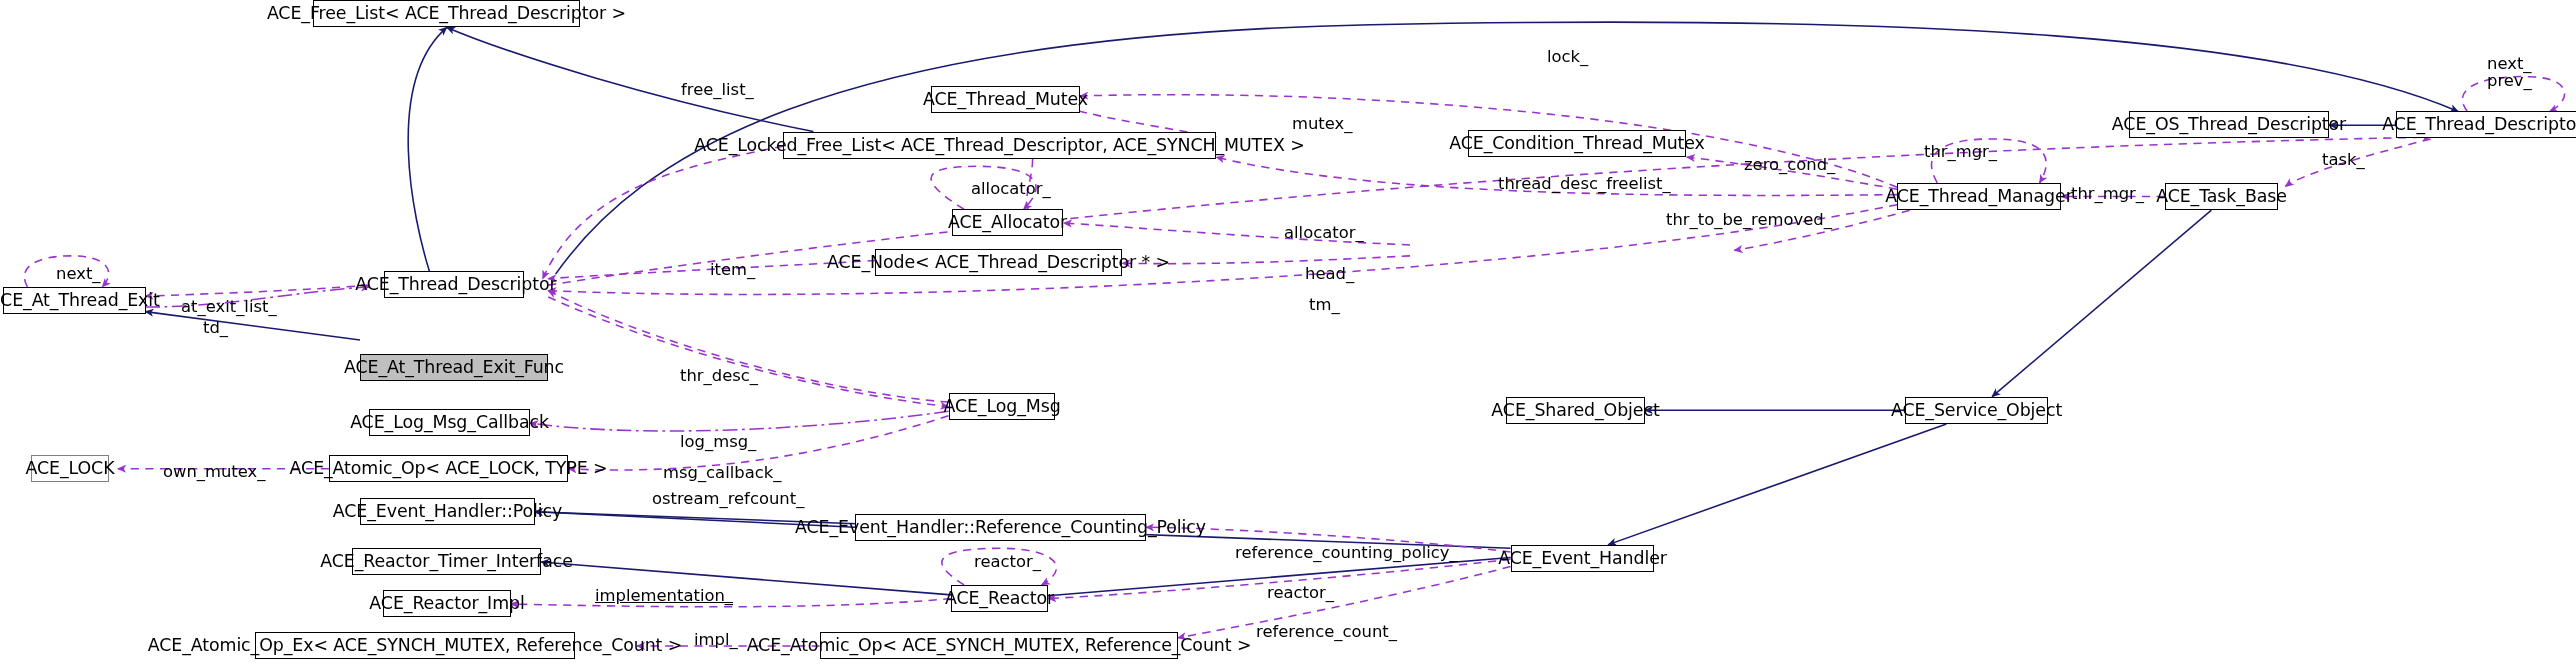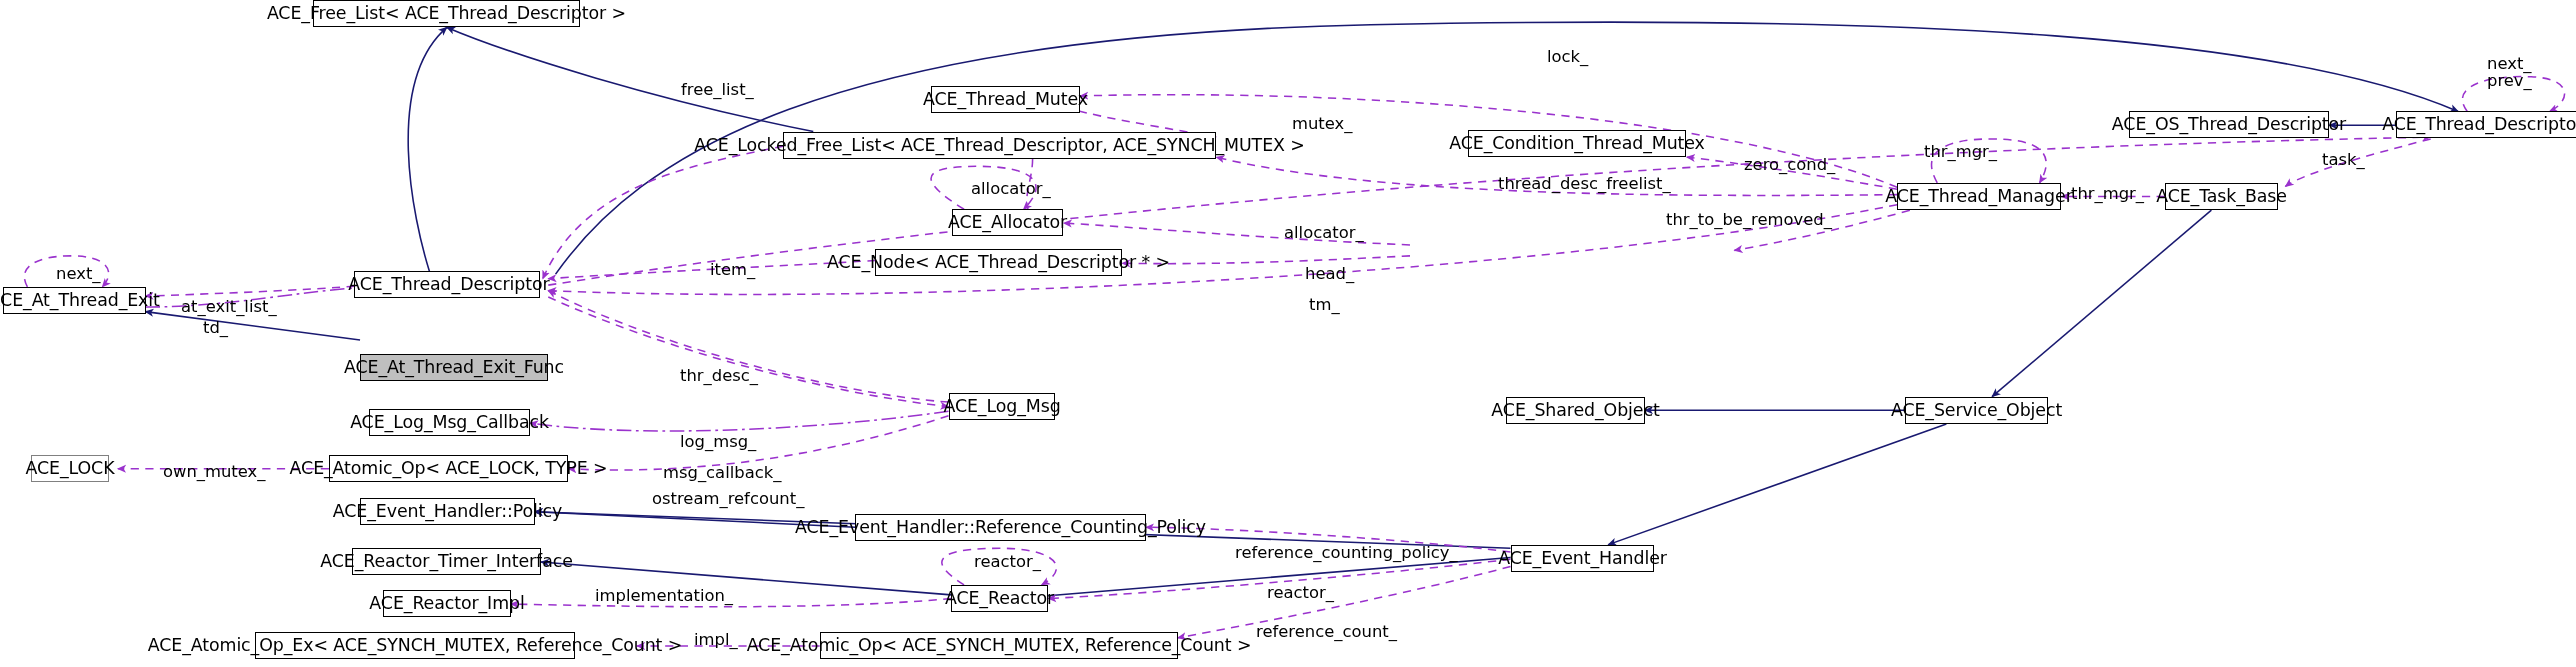--- a/index.html
+++ b/index.html
@@ -191,21 +191,21 @@
     </div>
   <div class="node" style="left:2165px;top:183px;width:113px;justify-content:center;">
       <span>ACE_Task_Base</span>
     </div>
   <div class="node" style="left:875px;top:249px;width:247px;">
       <span>ACE_Node&lt; ACE_Thread_Descriptor * &gt;</span>
     </div>
   <div class="node" style="left:2.7px;top:287px;width:143px;">
       <span>ACE_At_Thread_Exit</span>
     </div>
-  <div class="node" style="left:354px;top:271px;width:186px;padding-left:12px;">
+  <div class="node" style="left:384px;top:271px;width:140px;padding-left:12px;">
       <span>ACE_Thread_Descriptor</span>
     </div>
   <div class="node highlight" style="left:360px;top:333px;width:188px;margin-top:21px;">
       <span>ACE_At_Thread_Exit_Func</span>
     </div>
   <div class="node" style="left:949px;top:393px;width:106px;">
       <span>ACE_Log_Msg</span>
     </div>
   <div class="node" style="left:1506px;top:397px;width:139px;">
       <span>ACE_Shared_Object</span>
@@ -267,18 +267,18 @@
   <div class="edge-label" style="left:1309px;top:297px;">tm_</div>
   <div class="edge-label" style="left:203px;top:320px;">td_</div>
   <div class="edge-label" style="left:680px;top:368px;">thr_desc_</div>
   <div class="edge-label" style="left:680px;top:434px;">log_msg_</div>
   <div class="edge-label" style="left:663px;top:465px;">msg_callback_</div>
   <div class="edge-label" style="left:163px;top:464px;">own_mutex_</div>
   <div class="edge-label" style="left:652px;top:491px;">ostream_refcount_</div>
   <div class="edge-label" style="left:1235px;top:545px;">reference_counting_policy_</div>
   <div class="edge-label" style="left:974px;top:554px;">reactor_</div>
   <div class="edge-label" style="left:1267px;top:585px;">reactor_</div>
-  <div class="edge-label" style="left:595px;top:588px;">implementation_</div>
+  <div class="edge-label" style="left:595px;top:588px;text-decoration:underline;">implementation_</div>
   <div class="edge-label" style="left:1256px;top:624px;">reference_count_</div>
   <div class="edge-label" style="left:694px;top:632px;">impl_</div>
 
 </div>
 
 
 </body></html>

